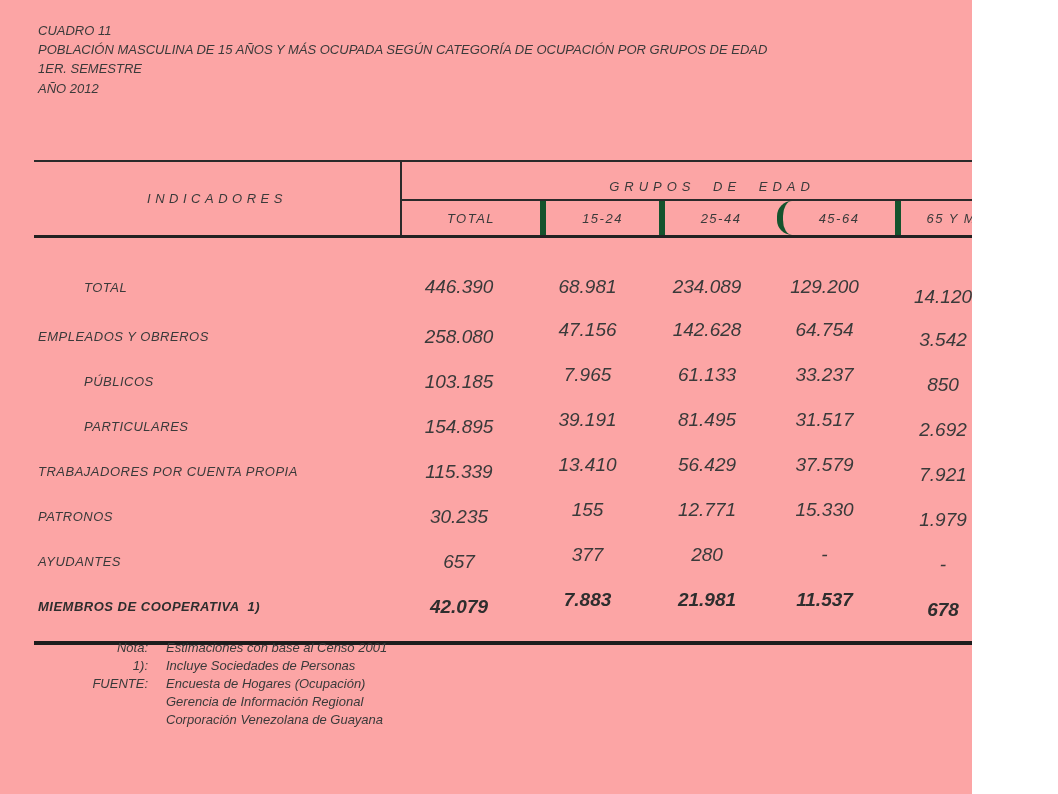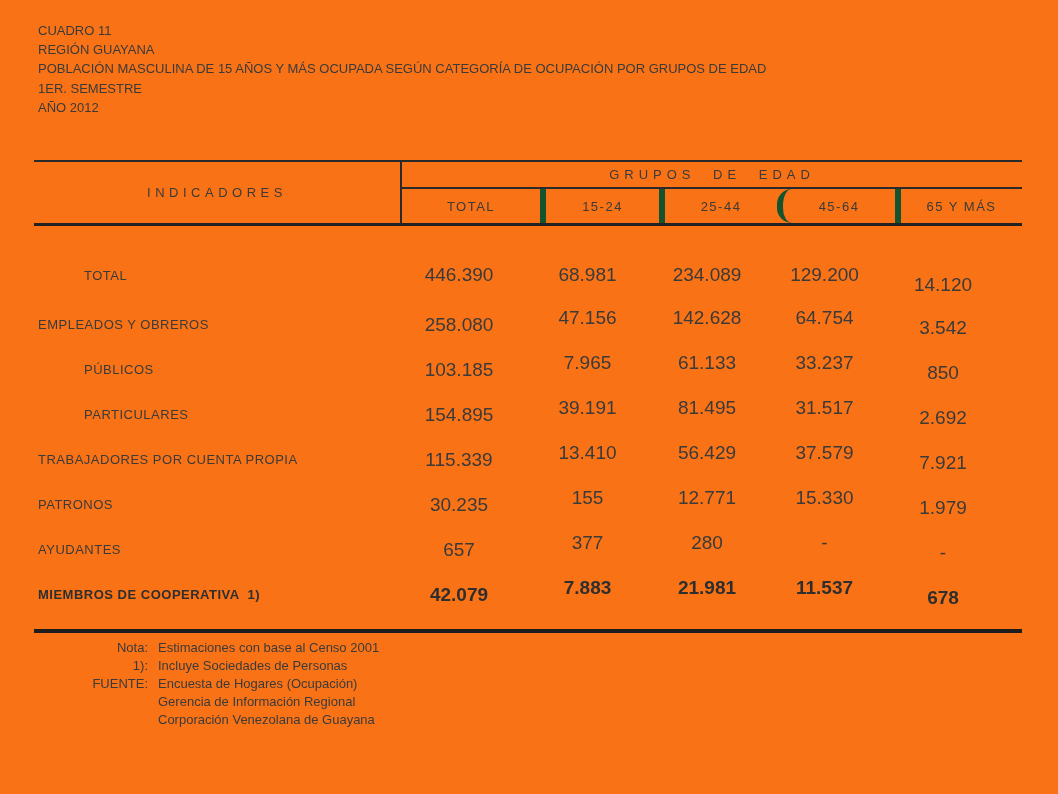--- a/index.html
+++ b/index.html
@@ -2,21 +2,21 @@
 <html><head>
 <meta charset="utf-8">
 <style>
   * { margin:0; padding:0; box-sizing:border-box; }
   html,body {
     width:1058px; height:794px;
     background:#ffffff;
     font-family:"Liberation Sans","DejaVu Sans",sans-serif;
     color:#3a3a3a;
   }
-  .page { position:relative; width:1058px; height:794px; background:#f97316; overflow:hidden; }
+  .page { position:relative; width:972px; height:794px; background:#fca5a5; overflow:hidden;font-style:italic; }
 
   
   .doc-header {
     position:absolute; left:38px; top:21px;
     font-size:13px; line-height:19.2px; color:#3a3a3a;
     white-space:nowrap;
   }
 
   
   .tbl { position:absolute; left:34px; top:160px; width:988px; }
@@ -25,21 +25,21 @@
     display:flex;
     border-top:2px solid #2a2a2a;
     border-bottom:3px solid #222222;
   }
   .head-left {
     width:368px;
     border-right:2px solid #2a2a2a;
     display:flex; align-items:center; justify-content:center;
     font-size:13px; letter-spacing:4.5px; white-space:nowrap;
   }
-  .head-right { width:620px; display:flex; flex-direction:column; }
+  .head-right { width:620px; display:flex; flex-direction:column;margin-top:12px; }
   .grupos-row {
     height:27px;
     border-bottom:2px solid #2a2a2a;
     display:flex; align-items:center; justify-content:center;
     font-size:13px; letter-spacing:5px; word-spacing:9px; white-space:nowrap;
   }
   .subcols { display:flex; height:34px; }
   .subcol {
     display:flex; align-items:center; justify-content:center;
     font-size:13px; letter-spacing:1.5px; white-space:nowrap;
@@ -73,30 +73,29 @@
   .row:not(.first) .cell-num.g { transform:translateY(-7px); }
   .row.bold { font-weight:bold; color:#2e2e2e; }
 
   
   .notes {
     position:absolute; left:34px; top:639px;
     font-size:13px; line-height:18px; color:#3a3a3a;
   }
   .note-line { display:flex;gap:10px; }
   .note-label { width:114px; text-align:right; white-space:pre; }
-  .note-text { white-space:pre; }
+  .note-text { margin-left:8px; white-space:pre; }
 </style>
 </head>
 <body>
 
 <div class="page">
 
   <div class="doc-header">
     <div>CUADRO 11</div>
-    <div>REGIÓN GUAYANA</div>
     <div>POBLACIÓN MASCULINA DE 15 AÑOS Y MÁS OCUPADA SEGÚN CATEGORÍA DE OCUPACIÓN POR GRUPOS DE EDAD</div>
     <div>1ER. SEMESTRE</div>
     <div>AÑO 2012</div>
   </div>
 
   <div class="tbl">
 
     <div class="tbl-head">
       <div class="head-left">INDICADORES</div>
       <div class="head-right">

